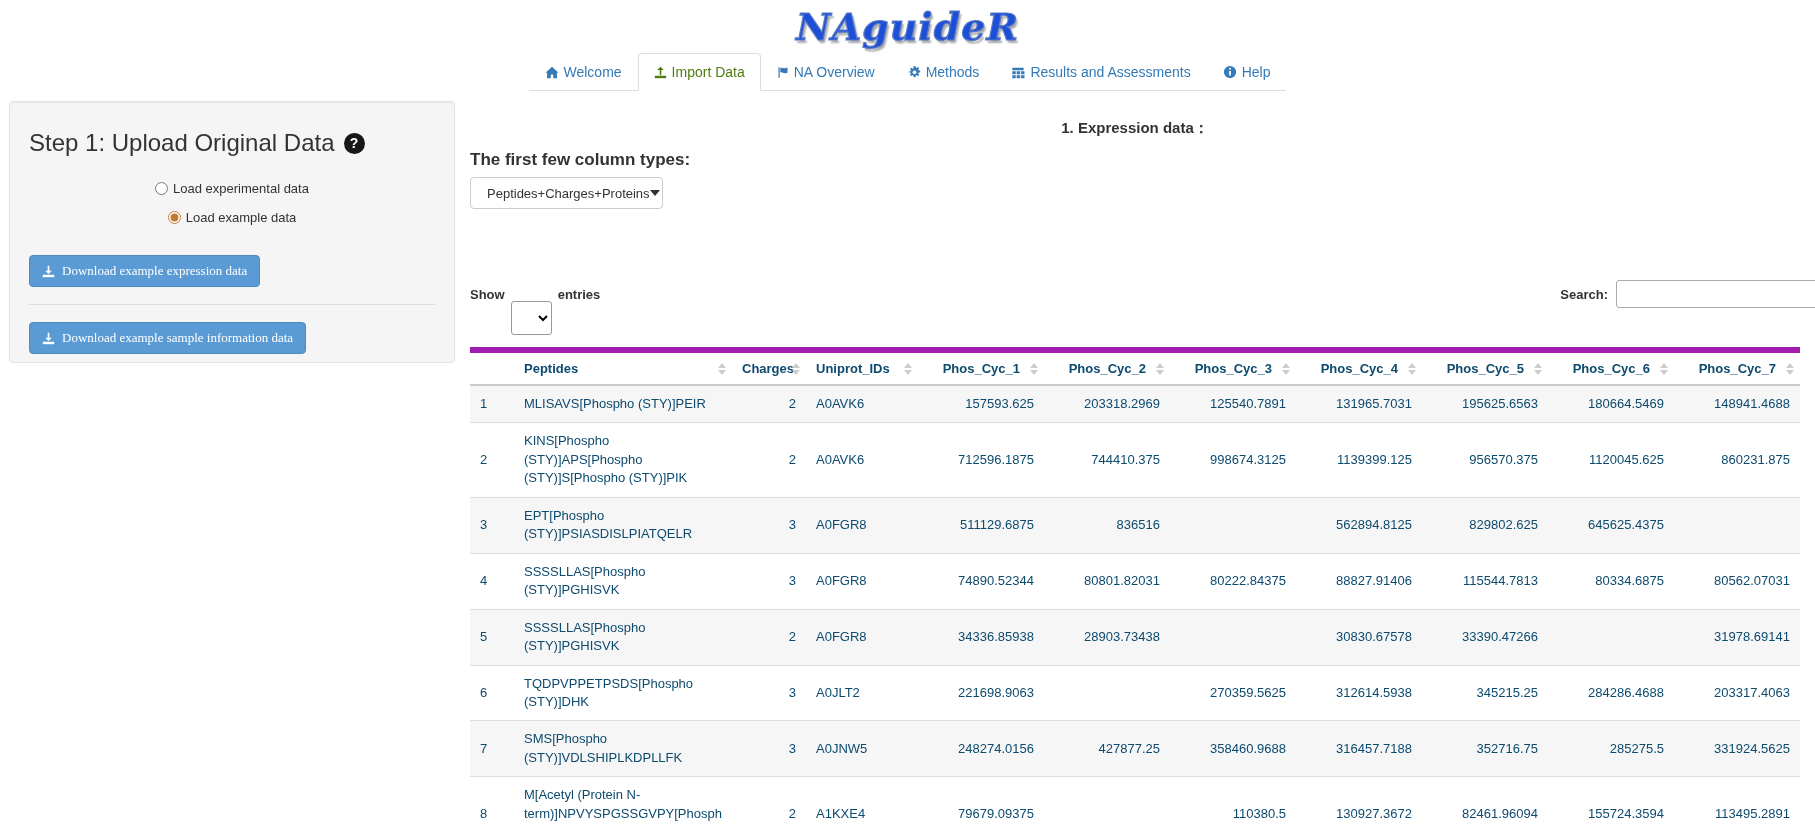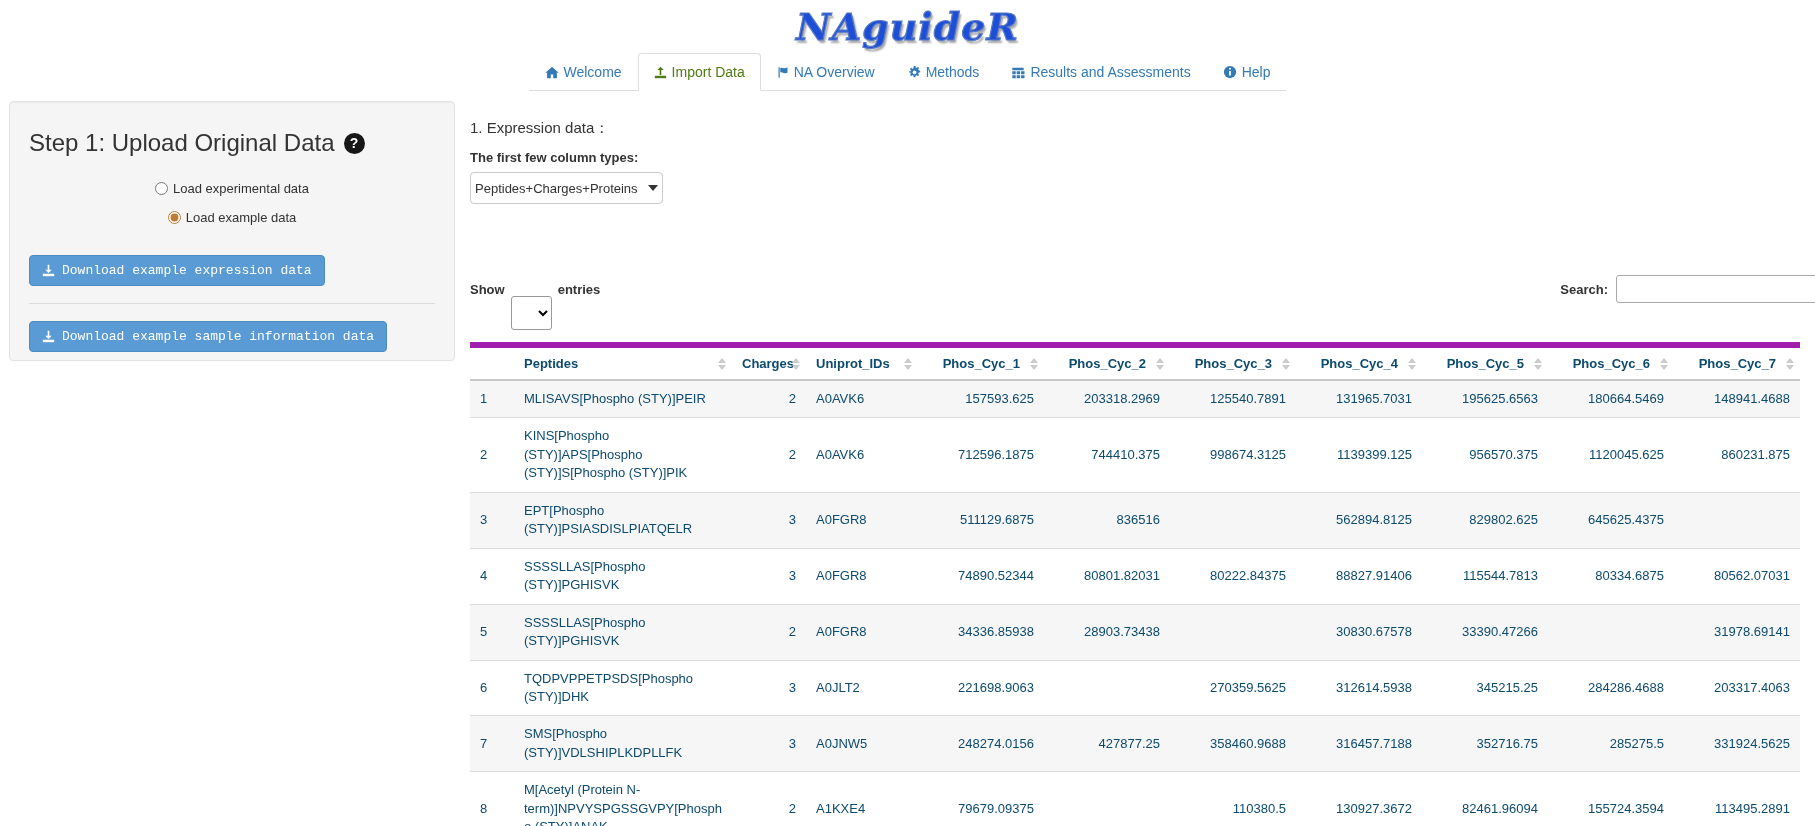--- a/index.html
+++ b/index.html
@@ -70,36 +70,36 @@
     font-size: 14px; font-weight: bold;
     display: inline-flex; align-items: center; justify-content: center;
     cursor: pointer; flex: 0 0 21px;
   }
   .radio-row { display: flex; align-items: center; gap: 14px; font-size: 13px; margin-bottom: 30px; flex-direction: column; }
   .radio-opt { display: inline-flex; align-items: center; gap: 5px; cursor: pointer; }
   .radio-opt input { accent-color: #bd7b33; margin: 0; }
   .btn {
     display: inline-flex; align-items: center; gap: 7px;
     background: #5b9bd5; border: 1px solid #4a8bc2; color: #fff;
-    font-family: Liberation Mono, monospace;
+    font-family: Liberation Serif, serif;
     font-size: 13px; padding: 7px 12px; border-radius: 4px; cursor: pointer;
     white-space: nowrap;
   }
   .btn-icon { display: inline-flex; }
   .sidebar hr { border: none; border-top: 1px solid #dcdcdc; margin: 17px 0; }
 
   
   .main { flex: 1 1 auto; min-width: 0; padding: 0 15px; }
-  .section-title { font-size: 15px; font-weight: normal; color: #333; margin: 18px 0 12px 0; }
-  .field-label { font-size: 13px; font-weight: bold; margin-bottom: 7px; }
+  .section-title { font-size: 15px; font-weight: bold; color: #333; margin: 18px 0 12px 0; text-align: center; }
+  .field-label { font-size: 17px; font-weight: bold; margin-bottom: 7px; }
   .selectize {
     width: 193px; height: 32px;
     border: 1px solid #ccc; border-radius: 4px; background: #fff;
     display: flex; align-items: center; justify-content: space-between;
-    padding: 0 4px; font-size: 13px; color: #333; cursor: pointer;
+    padding: 0 16px; font-size: 13px; color: #333; cursor: pointer;
   }
   .caret-down {
     width: 0; height: 0;
     border-left: 5px solid transparent; border-right: 5px solid transparent;
     border-top: 6px solid #333;
   }
 
   
   .dt-controls {
     display: flex; justify-content: space-between; align-items: center;

